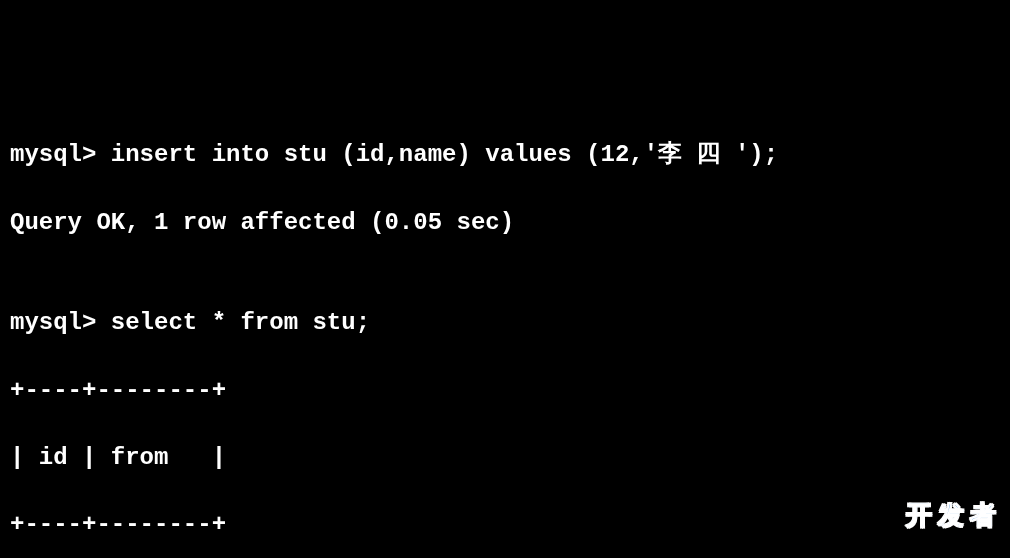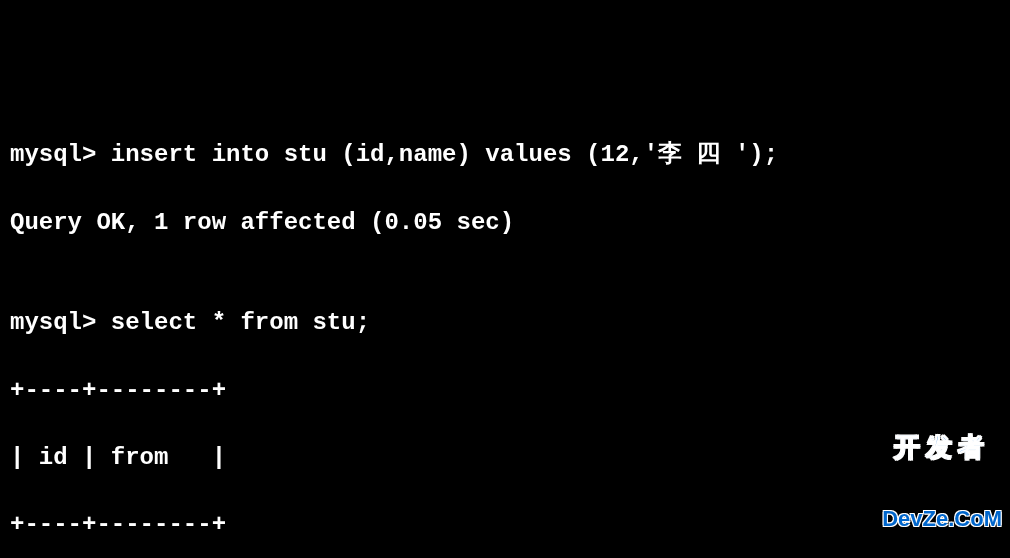--- a/index.html
+++ b/index.html
@@ -1,18 +1,19 @@
 <!DOCTYPE html>
 <html><head>
   <meta charset="utf-8">
   <style>
     * {
       margin: 0;
       padding: 0;
       box-sizing: border-box;
+      font-family: Liberation Mono, monospace;
     }
     body {
       background: #000000;
       color: #ffffff;
       font-family: 'Courier New', Consolas, monospace;
       font-size: 24px;
       font-weight: bold;
       padding: 4px 10px;
       width: 1010px;
       height: 558px;
@@ -60,17 +61,16 @@
 
 
 
 
 
 <span class="terminal-line"></span>
 
 
 <div class="watermark">
   <div class="watermark-top">开发者</div>
-  <div class="watermark-bottom">DevZe.CoM</div>
 </div>
 
 
 
 
 </body></html>

